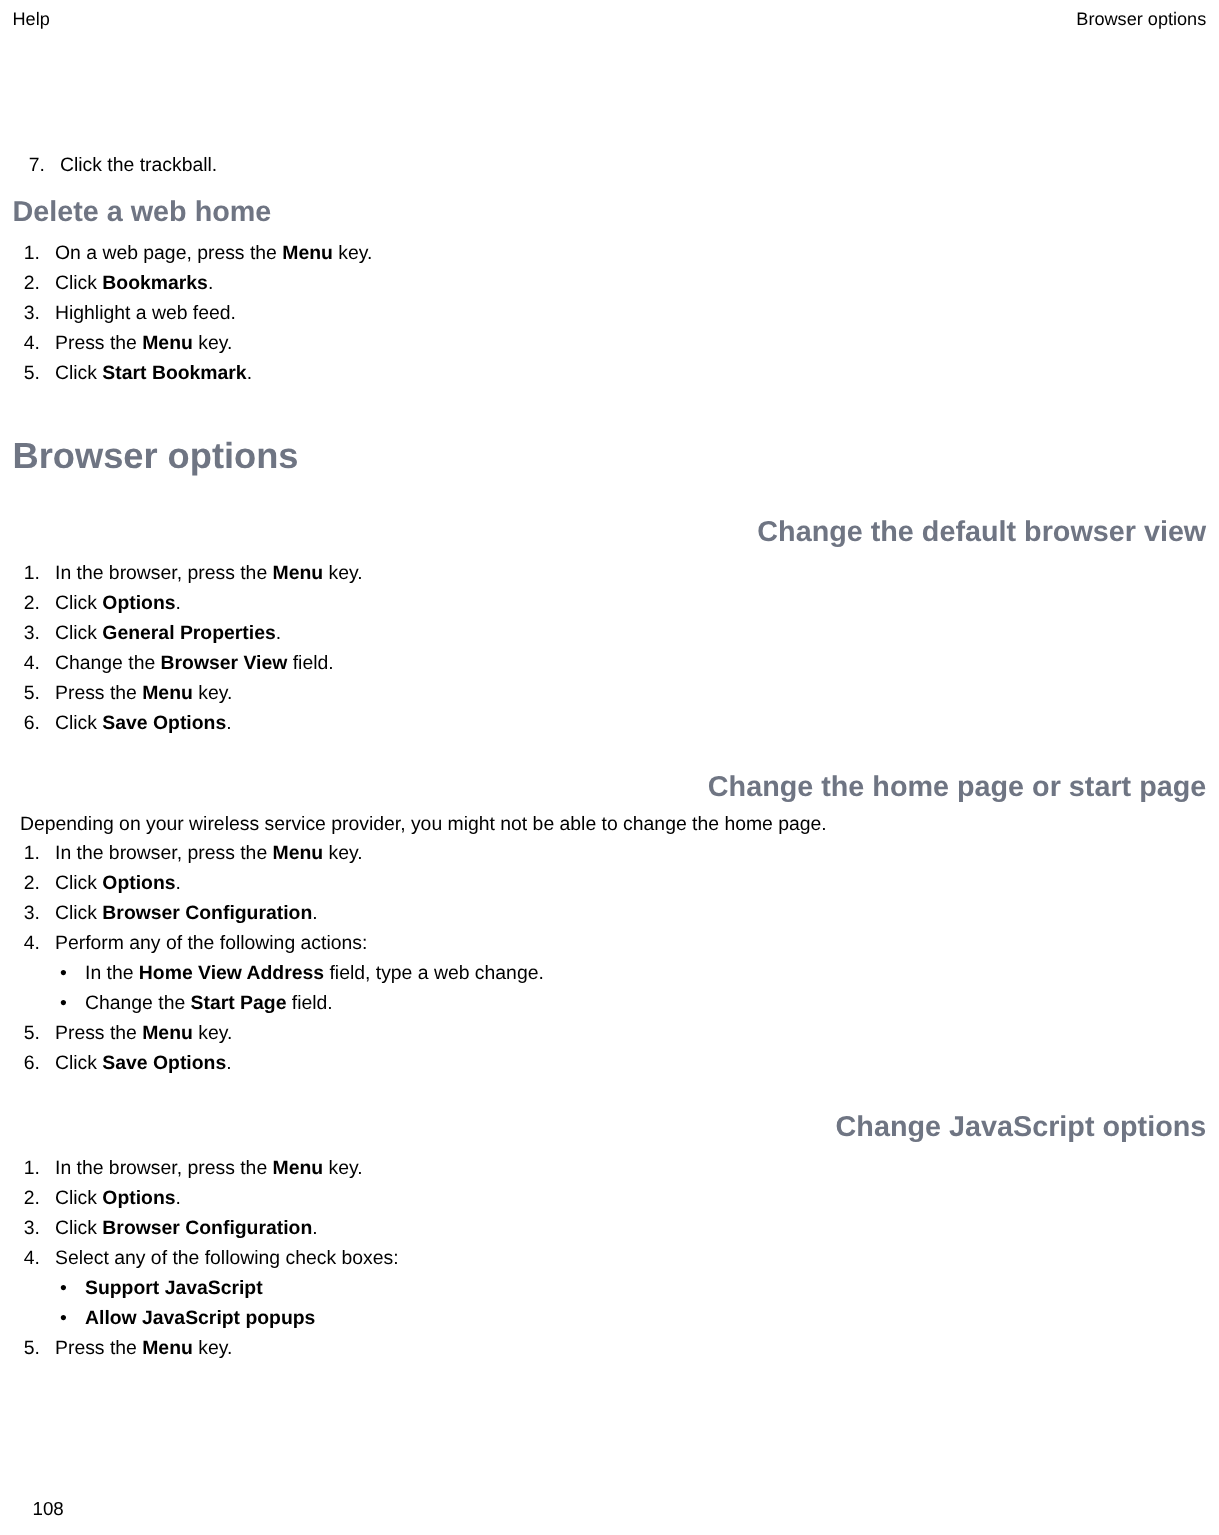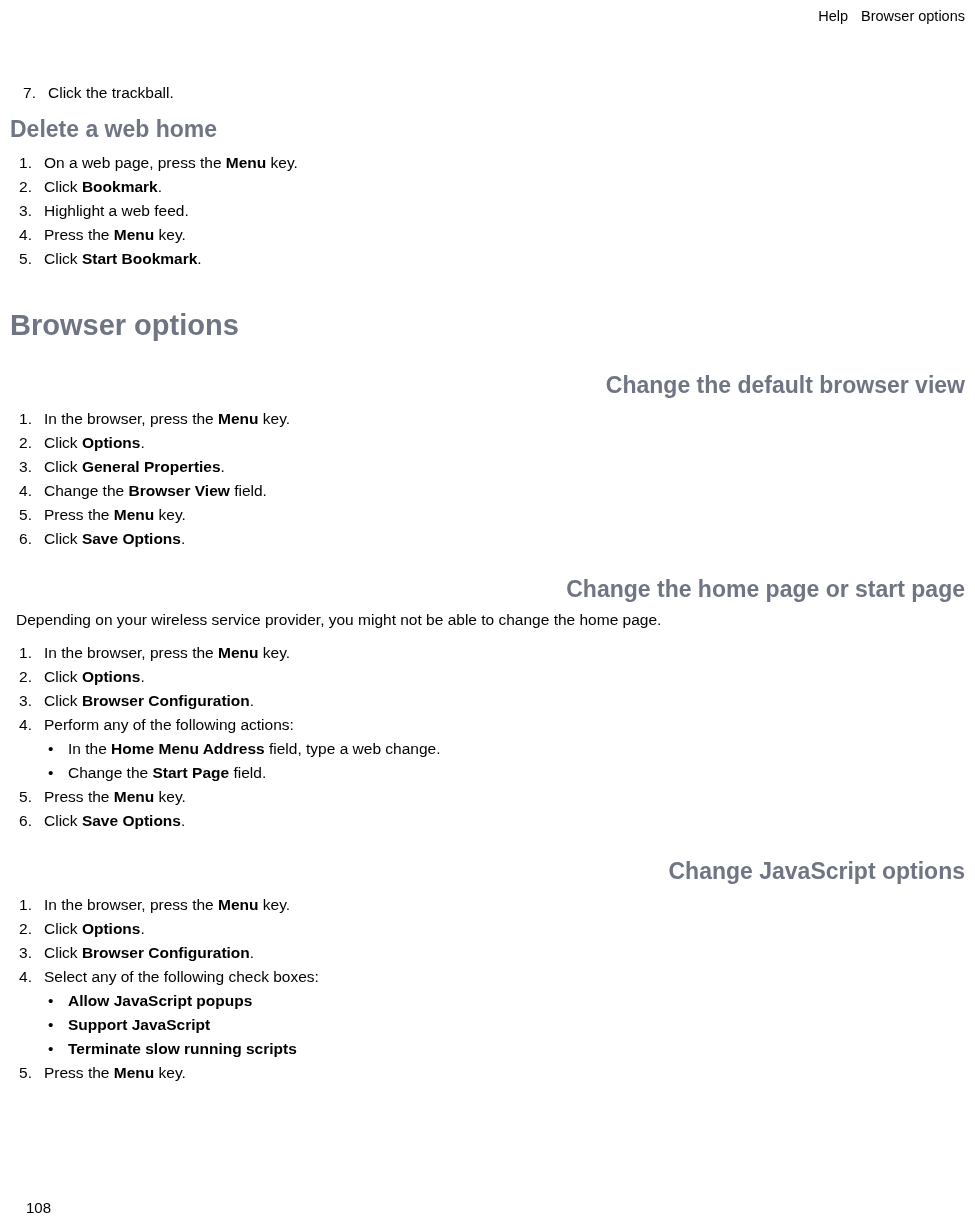--- a/index.html
+++ b/index.html
@@ -7,23 +7,23 @@
       width: 975px;
       height: 1228px;
       font-family: Arial, Helvetica, sans-serif;
       background: #fff;
       color: #000;
       position: relative;
       padding: 8px 10px 0 10px;
     }
     .header {
       display: flex;
-      justify-content: flex-end;
+      justify-content: space-between;
       font-size: 14.5px;
-      margin-bottom: 60px;
+      margin-bottom: 100px;
       gap: 13px;
     }
     .content {
       padding-left: 0;
     }
     .step-7 {
       margin-left: 6px;
       font-size: 15.5px;
       margin-bottom: 14px;
     }
@@ -84,21 +84,21 @@
     }
     ul.bullets li::before {
       content: "•";
       position: absolute;
       left: 4px;
       top: 0;
     }
     .intro-text {
       font-size: 15.5px;
       margin-left: 6px;
-      margin-bottom: 12px;
+      margin-bottom: 2px;
     }
     .page-number {
       position: absolute;
       bottom: 12px;
       left: 26px;
       font-size: 15px;
     }
     b { font-weight: bold; }
   </style>
 </head>
@@ -111,21 +111,21 @@
 
 <div class="content">
 
   <div class="step-7">
     <span class="num">7.</span><span>Click the trackball.</span>
   </div>
 
   <h2 class="section-h2">Delete a web home</h2>
   <ol>
     <li><span class="num">1.</span><span>On a web page, press the </span><b>Menu</b><span> key.</span></li>
-    <li><span class="num">2.</span><span>Click </span><b>Bookmark</b><span>.</span></li>
+    <li><span class="num">2.</span><span>Click </span><b>Bookmarks</b><span>.</span></li>
     <li><span class="num">3.</span><span>Highlight a web feed.</span></li>
     <li><span class="num">4.</span><span>Press the </span><b>Menu</b><span> key.</span></li>
     <li><span class="num">5.</span><span>Click </span><b>Start Bookmark</b><span>.</span></li>
   </ol>
 
   <h1 class="section-h1">Browser options</h1>
 
   <h2 class="sub-h2">Change the default browser view</h2>
   <ol>
     <li><span class="num">1.</span><span>In the browser, press the </span><b>Menu</b><span> key.</span></li>
@@ -137,38 +137,37 @@
   </ol>
 
   <h2 class="sub-h2">Change the home page or start page</h2>
   <p class="intro-text">Depending on your wireless service provider, you might not be able to change the home page.</p>
   <ol>
     <li><span class="num">1.</span><span>In the browser, press the </span><b>Menu</b><span> key.</span></li>
     <li><span class="num">2.</span><span>Click </span><b>Options</b><span>.</span></li>
     <li><span class="num">3.</span><span>Click </span><b>Browser Configuration</b><span>.</span></li>
     <li><span class="num">4.</span><span>Perform any of the following actions:</span>
       <ul class="bullets">
-        <li><span>In the </span><b>Home Menu Address</b><span> field, type a web change.</span></li>
+        <li><span>In the </span><b>Home View Address</b><span> field, type a web change.</span></li>
         <li><span>Change the </span><b>Start Page</b><span> field.</span></li>
       </ul>
     </li>
     <li><span class="num">5.</span><span>Press the </span><b>Menu</b><span> key.</span></li>
     <li><span class="num">6.</span><span>Click </span><b>Save Options</b><span>.</span></li>
   </ol>
 
   <h2 class="sub-h2">Change JavaScript options</h2>
   <ol>
     <li><span class="num">1.</span><span>In the browser, press the </span><b>Menu</b><span> key.</span></li>
     <li><span class="num">2.</span><span>Click </span><b>Options</b><span>.</span></li>
     <li><span class="num">3.</span><span>Click </span><b>Browser Configuration</b><span>.</span></li>
     <li><span class="num">4.</span><span>Select any of the following check boxes:</span>
       <ul class="bullets">
+        <li><b>Support JavaScript</b></li>
         <li><b>Allow JavaScript popups</b></li>
-        <li><b>Support JavaScript</b></li>
-        <li><b>Terminate slow running scripts</b></li>
       </ul>
     </li>
     <li><span class="num">5.</span><span>Press the </span><b>Menu</b><span> key.</span></li>
   </ol>
 
 </div>
 
 <div class="page-number">108</div>
 
 </body></html>

